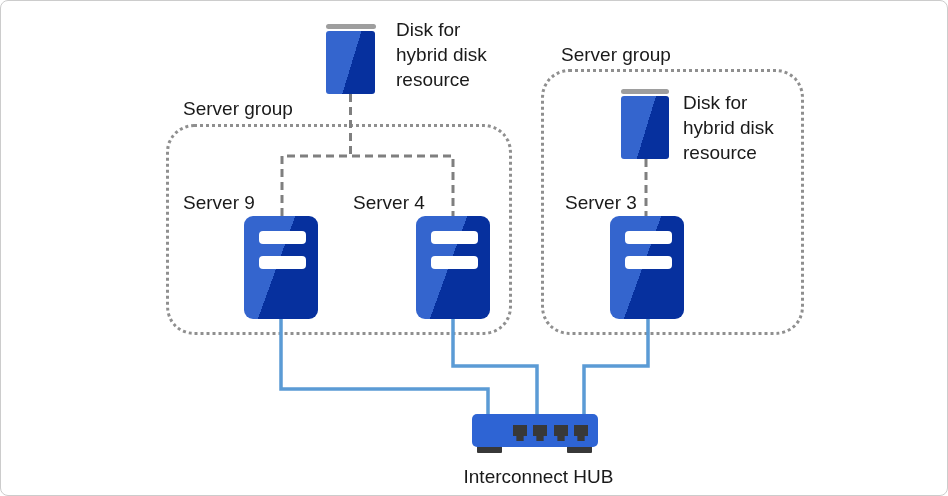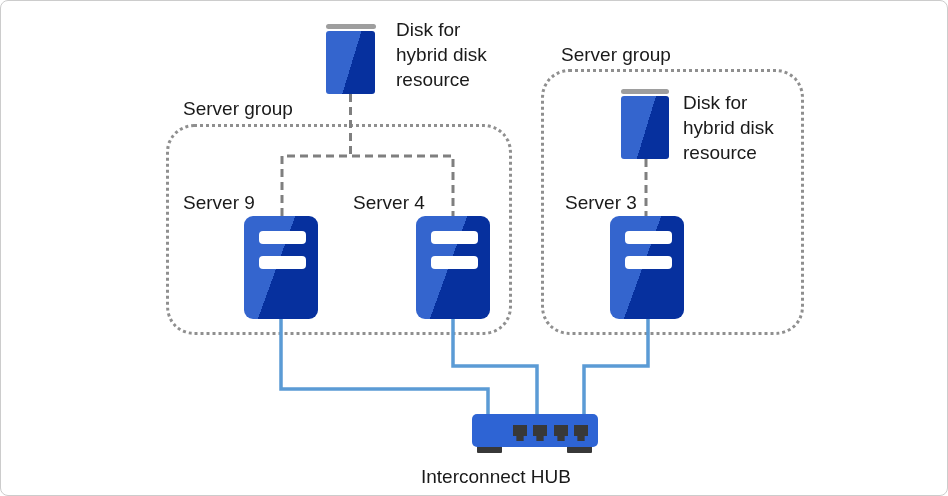--- a/index.html
+++ b/index.html
@@ -58,21 +58,21 @@
   .pre { white-space: pre-line; }
   .lbl-group-left   { left: 182px; top:  95px; }
   .lbl-group-right  { left: 560px; top:  41px; }
   .lbl-server1      { left: 182px; top: 189px; }
   .lbl-server2      { left: 352px; top: 189px; }
   .lbl-server3      { left: 556px; top: 189px; margin-left: 8px; }
   .lbl-disk-top     { left: 395px; top:  16px; }
   .lbl-disk-right   { left: 682px; top:  89px; }
   .lbl-hub {
     left: 420px; top: 463px; width: 235px;
-    text-align: left;
+    text-align: center;
   }
   
   .disk { position: absolute; z-index: 2; }
   .disk-cap {
     position: absolute;
     left: 0; top: 0;
     height: 5px;
     border-radius: 3px;
     background: var(--disk-cap-gray, #9e9e9e);
   }

